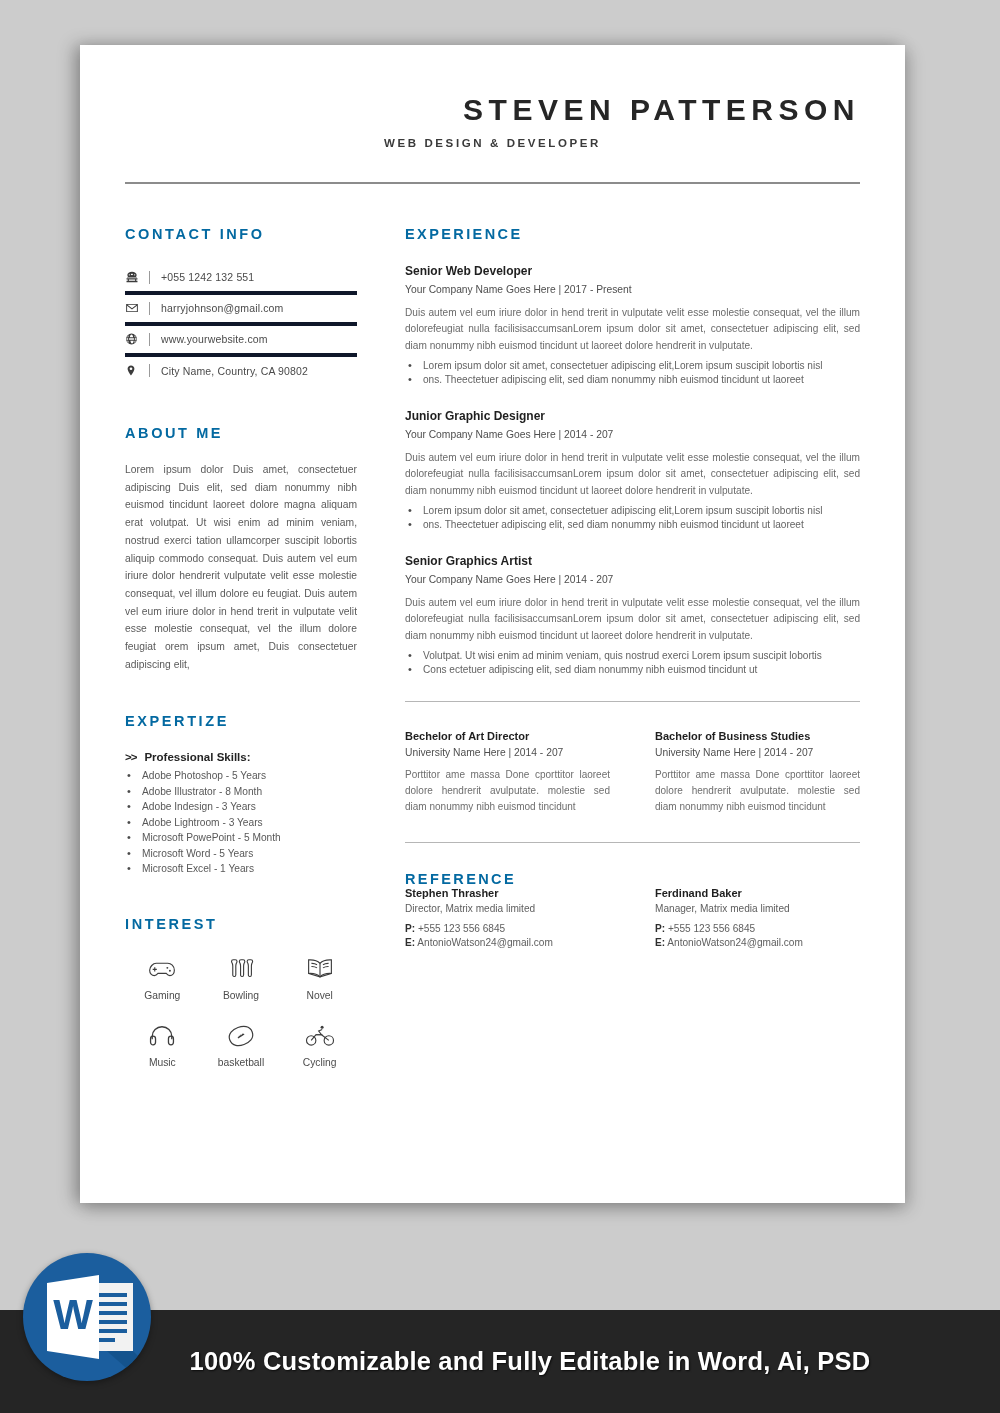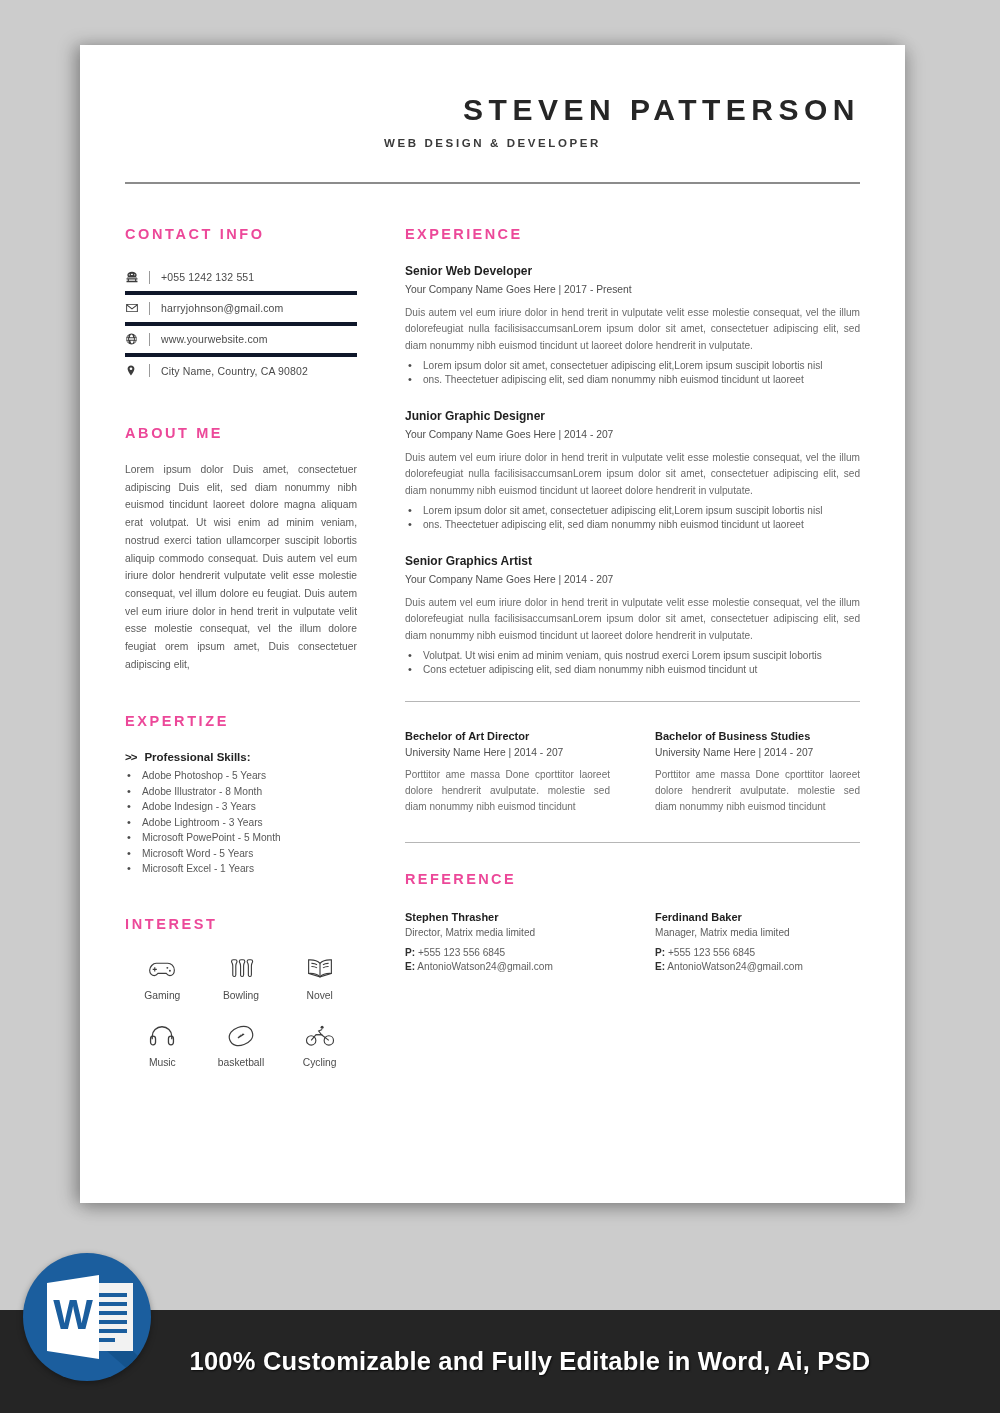--- a/index.html
+++ b/index.html
@@ -33,21 +33,21 @@
     margin-top:33px; height:2px; background:#8c8c8c; width:100%;
   }
 
   
   .cols { display:flex; margin-top:42px; }
   .col-left  { width:232px; flex:0 0 232px; }
   .col-gap   { width:48px; flex:0 0 48px; }
   .col-right { flex:1 1 auto; }
 
   .sec-title {
-    font-size:14.5px; font-weight:700; letter-spacing:2.6px; color:#ec4899;
+    font-size:14.5px; font-weight:700; letter-spacing:2.6px; color:#0369a1;
   }
   .sec-title.right { font-size:14.5px; letter-spacing:2.4px; }
 
   
   .contact { margin-top:22px; }
   .contact-row {
     display:flex; align-items:center;
     padding:6px 0 7px 0;
     border-bottom:4px solid #0f172a;
   }
@@ -107,21 +107,21 @@
     position:relative; padding-left:18px; margin-bottom:3px;
     font-size:10.1px; color:#636363;
   }
   .exp-bullets li:before {
     content:"•"; position:absolute; left:3px; top:-1px; color:#4a4a4a; font-size:11px;
   }
 
   .rule-right { height:1px; background:#b6b6b6; margin:26px 0 0 0; }
 
   .edu-grid, .ref-grid {
-    display:flex; gap:45px; margin-top:24px;
+    display:flex; gap:45px; 
   }
   .edu-col, .ref-col { flex:1 1 0; min-width:0; }
   .edu-deg { font-size:11px; font-weight:700; color:#1f1f1f; }
   .edu-uni { margin-top:5px; font-size:10.3px; color:#4e4e4e; }
   .edu-desc { margin-top:9px; font-size:10px; line-height:1.62; color:#6e6e6e; text-align:justify; }
 
   .ref-name { font-size:11px; font-weight:700; color:#1f1f1f; }
   .ref-title { margin-top:4px; font-size:10.1px; color:#5e5e5e; }
   .ref-phone { margin-top:9px; font-size:10.1px; color:#5e5e5e; }
   .ref-email { margin-top:3px; font-size:10.1px; color:#5e5e5e; }

